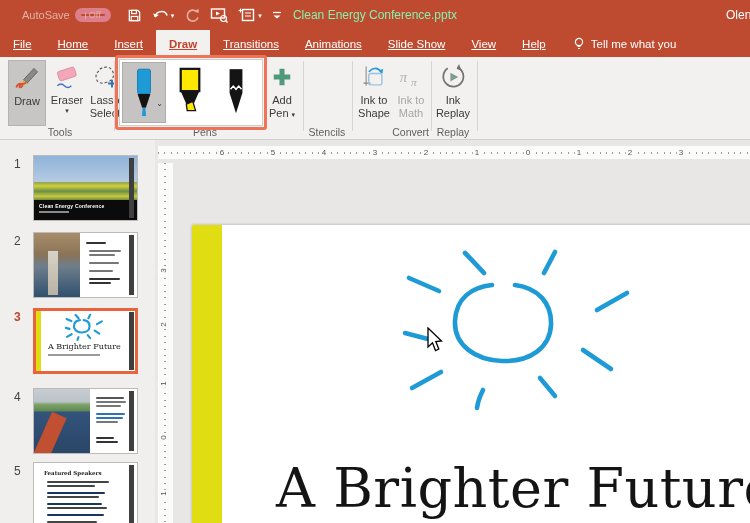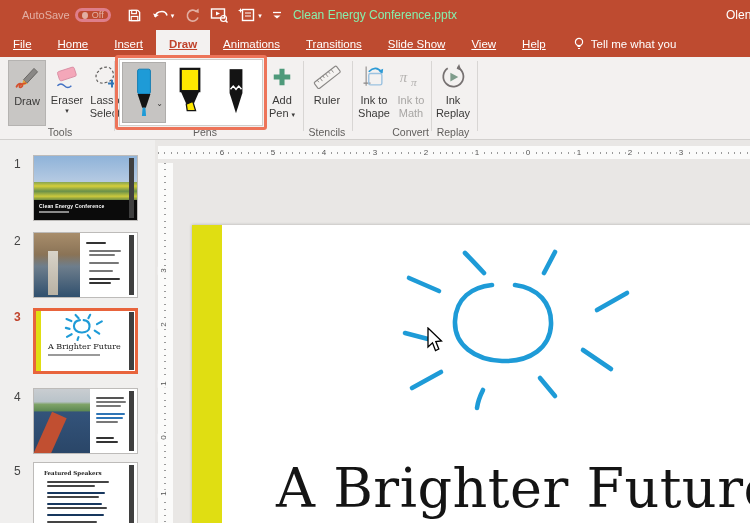--- a/index.html
+++ b/index.html
@@ -3,21 +3,21 @@
 <meta charset="utf-8">
 <style>
   * { margin:0; padding:0; box-sizing:border-box; }
   html,body { width:750px; height:523px; overflow:hidden; }
   body { font-family:"Liberation Sans", sans-serif; background:#E9E7E5; }
   #app { position:relative; width:750px; height:523px; overflow:hidden; }
 
   
   .titlebar { position:absolute; left:0; top:0; width:750px; height:30px; background:#BE4B30; display:flex; align-items:center; }
   .autosave { display:flex; align-items:center; gap:5px; margin-left:22px; opacity:.55; color:#fff; font-size:11px; }
-  .toggle-pill { width:36px; height:14px; border:3px solid #f9a8d4; border-radius:8px; display:flex; align-items:center; font-size:9px; color:#fff; padding:0 4px; gap:4px; }
+  .toggle-pill { width:36px; height:14px; border:6px solid #f9a8d4; border-radius:8px; display:flex; align-items:center; font-size:9px; color:#fff; padding:0 4px; gap:4px; }
   .toggle-knob { width:7px; height:7px; border-radius:50%; background:#fff; }
   .qat { display:flex; align-items:center; gap:10px; margin-left:16px; }
   .qat-btn { display:flex; align-items:center; gap:2px; }
   .qat svg { display:block; }
   .qat .dim { opacity:.55; }
   .drop-caret { color:#fff; font-size:7px; line-height:1; }
   .doc-title { position:absolute; left:0; right:0; top:0; height:30px; display:flex; align-items:center; justify-content:center; color:#86efac; font-size:12px; pointer-events:none; }
   .user-name { position:absolute; right:-8px; top:8px; color:#fff; font-size:12px; }
 
   
@@ -146,22 +146,22 @@
     </div>
     <div class="doc-title">Clean Energy Conference.pptx</div>
     <span class="user-name">Olenn</span>
   </div>
 
   <div class="tabrow">
     <span class="tab">File</span>
     <span class="tab">Home</span>
     <span class="tab">Insert</span>
     <span class="tab active">Draw</span>
+    <span class="tab">Transitions</span>
     <span class="tab">Animations</span>
-    <span class="tab">Transitions</span>
     <span class="tab">Slide Show</span>
     <span class="tab">View</span>
     <span class="tab">Help</span>
     <span class="tellme">
       <svg width="12" height="14" viewBox="0 0 12 14">
           <circle cx="6" cy="5" r="3.6" fill="none" stroke="#fff" stroke-width="1.2"></circle>
           <path d="M4.5 9.5 h3 M5 11.5 h2" stroke="#fff" stroke-width="1.2"></path>
         </svg>
       <span>Tell me what you</span>
     </span>
@@ -230,31 +230,20 @@
     <div class="rb-btn" style="left:264px; width:36px;">
       <span class="ricon">
         <svg width="22" height="22" viewBox="0 0 24 24">
             <path d="M12 3 v18 M3 12 h18" stroke="#4E9A7A" stroke-width="5.5"></path>
           </svg>
       </span>
       <span class="rlabel"><span>Add</span><br><span>Pen</span> <span class="mini-caret">▾</span></span>
     </div>
     <div class="vdiv" style="left:303px;"></div>
 
-    <div class="rb-btn" style="left:306px; width:42px;">
-      <span class="ricon">
-        <svg width="30" height="28" viewBox="0 0 32 32">
-            <g transform="rotate(-38 16 16)">
-              <rect x="0" y="12" width="32" height="9" rx="1.5" fill="#F5F3F1" stroke="#8A8886" stroke-width="1.3"></rect>
-              <path d="M5 12 v3 M9 12 v4.5 M13 12 v3 M17 12 v4.5 M21 12 v3 M25 12 v4.5" stroke="#8A8886" stroke-width="1"></path>
-            </g>
-          </svg>
-      </span>
-      <span class="rlabel">Ruler</span>
-    </div>
     <div class="group-label" style="left:306px; width:42px;">Stencils</div>
     <div class="vdiv" style="left:352px;"></div>
 
     <div class="rb-btn" style="left:355px; width:38px;">
       <span class="ricon">
         <svg width="28" height="28" viewBox="0 0 32 32">
             <path d="M7 4 v22 M4 23 h8" stroke="#8A8886" stroke-width="1.2"></path>
             <rect x="10" y="12" width="15" height="13" rx="2" fill="none" stroke="#9BC2E0" stroke-width="1.6"></rect>
             <path d="M10 10 q8-8 15 1" fill="none" stroke="#2E9BD6" stroke-width="2"></path>
             <path d="M26.5 6.5 l-.7 5.5 -4.6-3.2 z" fill="#2E9BD6"></path>

